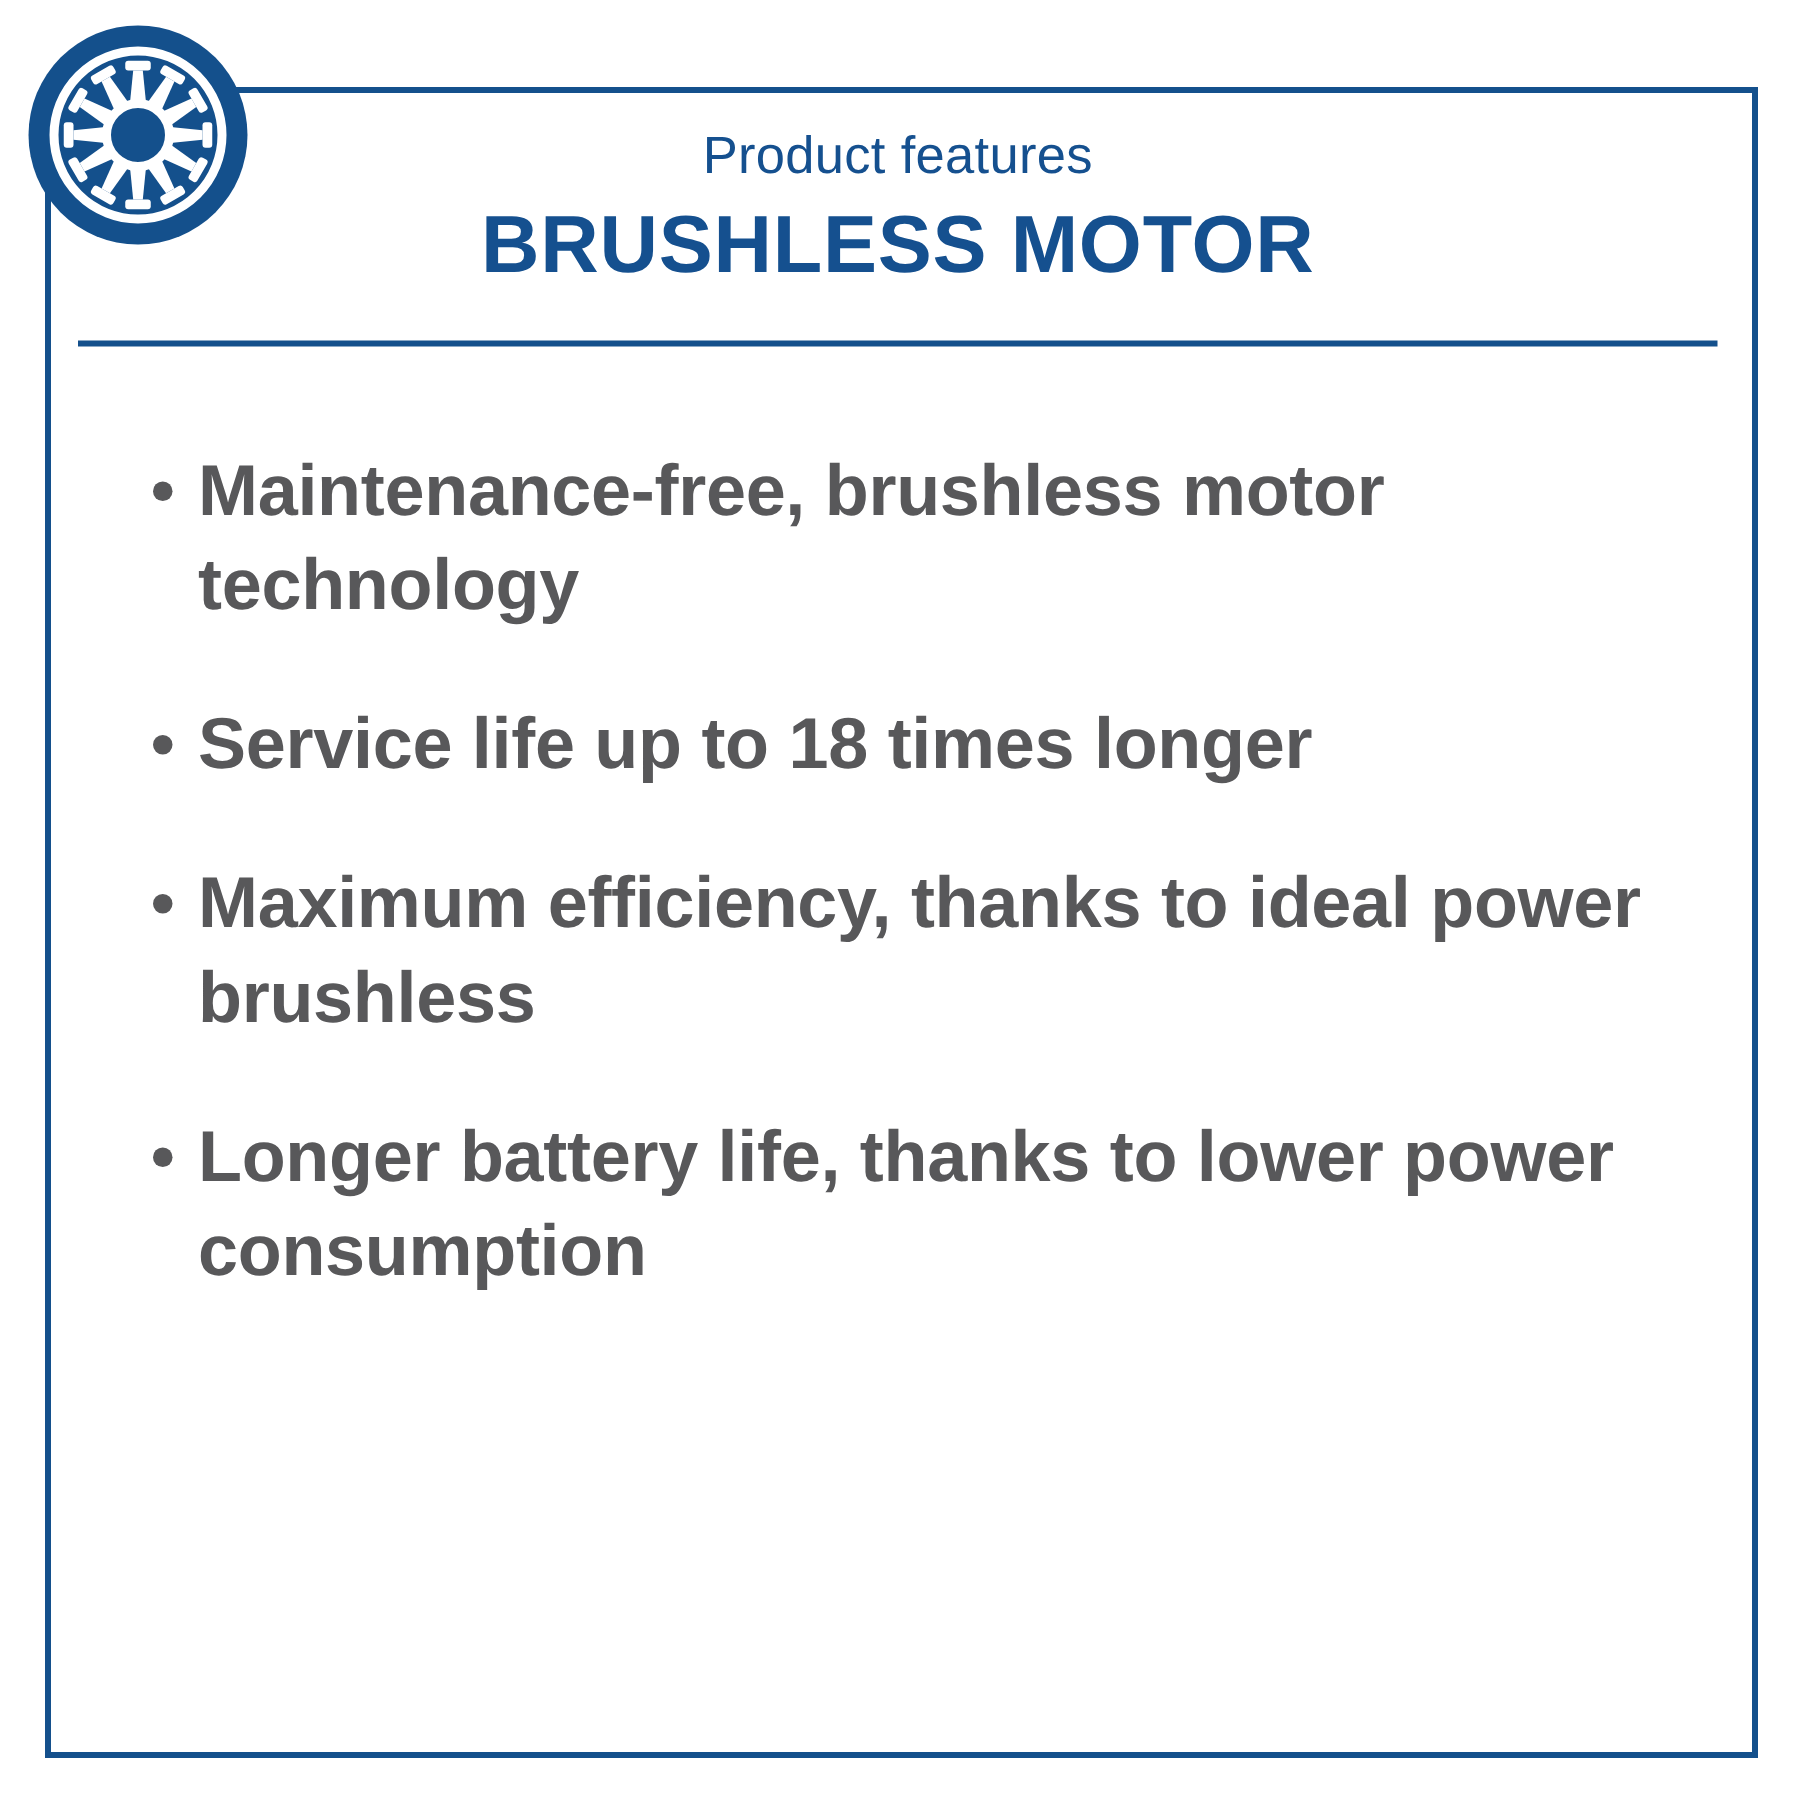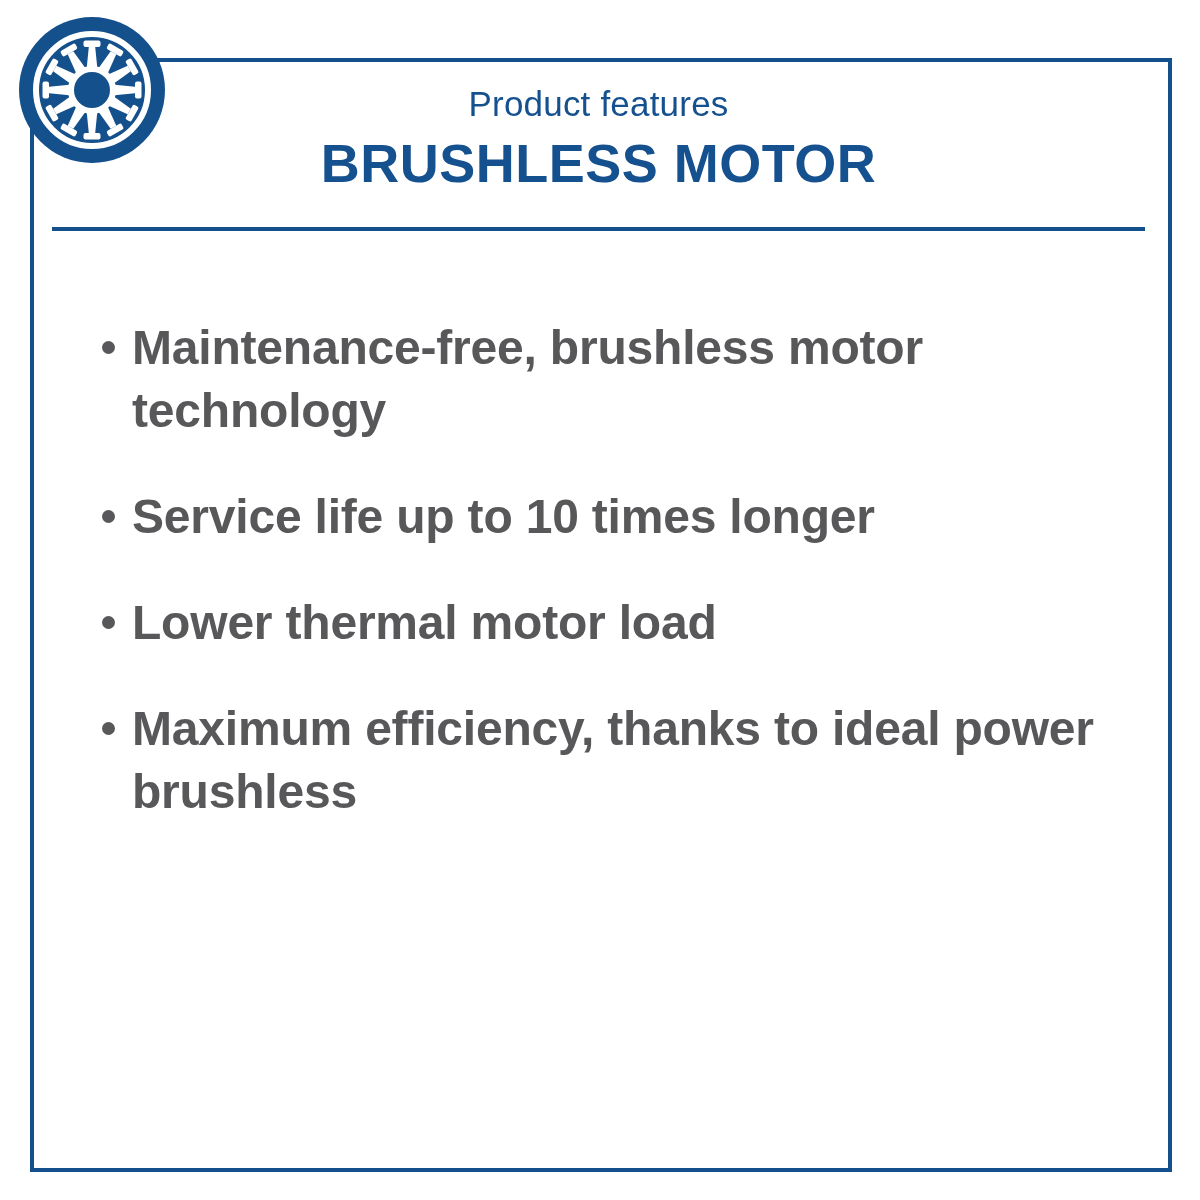--- a/index.html
+++ b/index.html
@@ -106,21 +106,20 @@
   }
   .feature {
     position: relative;
     padding-left: 36px;
     margin-bottom: 43px;
     color: #58585a;
     font-size: 48px;
     font-weight: 700;
     line-height: 63px;
     letter-spacing: -0.2px;
-    margin-top: 20px;
   }
   .feature:last-child { margin-bottom: 0; }
   .feature .dot {
     position: absolute;
     left: 6px;
     top: 25px;
     width: 13px;
     height: 13px;
     border-radius: 50%;
     background: #58585a;
@@ -205,25 +204,25 @@
 
   <div class="divider"></div>
 
   <ul class="features">
     <li class="feature">
       <span class="dot"></span>
       <span class="label">Maintenance-free, brushless motor technology</span>
     </li>
     <li class="feature">
       <span class="dot"></span>
-      <span class="label">Service life up to 10 times longer</span>
-    </li>
-    <li class="feature">
-      <span class="dot"></span>
-      <span class="label">Lower thermal motor load</span>
+      <span class="label">Service life up to 18 times longer</span>
     </li>
     <li class="feature">
       <span class="dot"></span>
       <span class="label">Maximum efficiency, thanks to ideal power brushless</span>
     </li>
+    <li class="feature">
+      <span class="dot"></span>
+      <span class="label">Longer battery life, thanks to lower power consumption</span>
+    </li>
   </ul>
 
 </div>
 
 </body></html>

